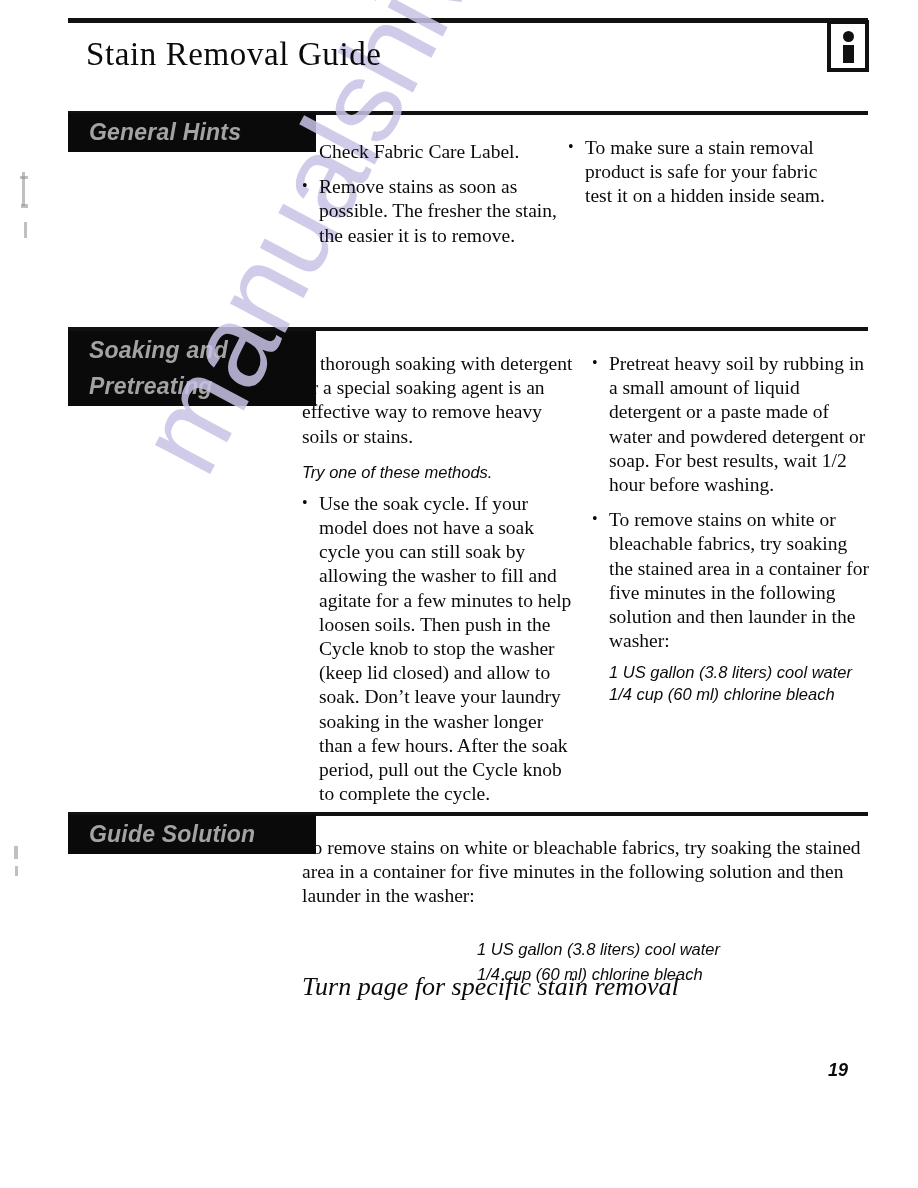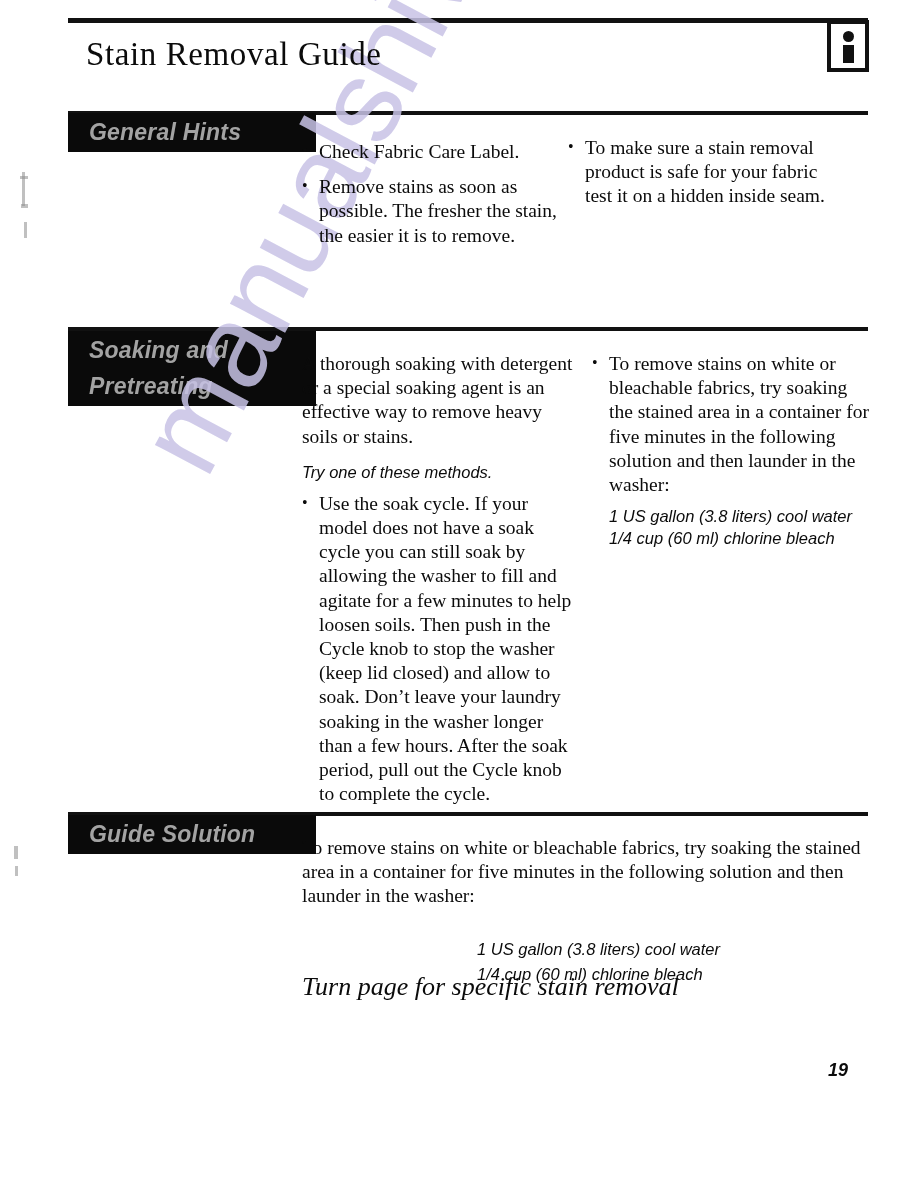--- a/index.html
+++ b/index.html
@@ -253,20 +253,21 @@
   <div class="col" style="left:302px; top:352px; width:272px;">
     <p class="serif-body para">A thorough soaking with detergent or a special soaking agent is an effective way to remove heavy soils or stains.</p>
     <p class="sans-italic" style="margin:0 0 9px 0;">Try one of these methods.</p>
     <ul class="bullet-list serif-body">
       <li>Use the soak cycle. If your model does not have a soak cycle you can still soak by allowing the washer to fill and agitate for a few minutes to help loosen soils. Then push in the Cycle knob to stop the washer (keep lid closed) and allow to soak. Don’t leave your laundry soaking in the washer longer than a few hours. After the soak period, pull out the Cycle knob to complete the cycle.</li>
     </ul>
   </div>
 
   <div class="col" style="left:592px; top:352px; width:280px;">
     <ul class="bullet-list serif-body">
+      <li>Pretreat heavy soil by rubbing in a small amount of liquid detergent or a paste made of water and powdered detergent or soap. For best results, wait 1/2 hour before washing.</li>
       <li>To remove stains on white or bleachable fabrics, try soaking the stained area in a container for five minutes in the following solution and then launder in the washer:</li>
     </ul>
     <ul class="recipe sans-italic" style="margin-left:17px;">
       <li>1 US gallon (3.8 liters) cool water</li>
       <li>1/4 cup (60 ml) chlorine bleach</li>
     </ul>
   </div>
 
   <div class="sec-rule" style="top:812px;"></div>
   <div class="sec-chip" style="top:815px;">

